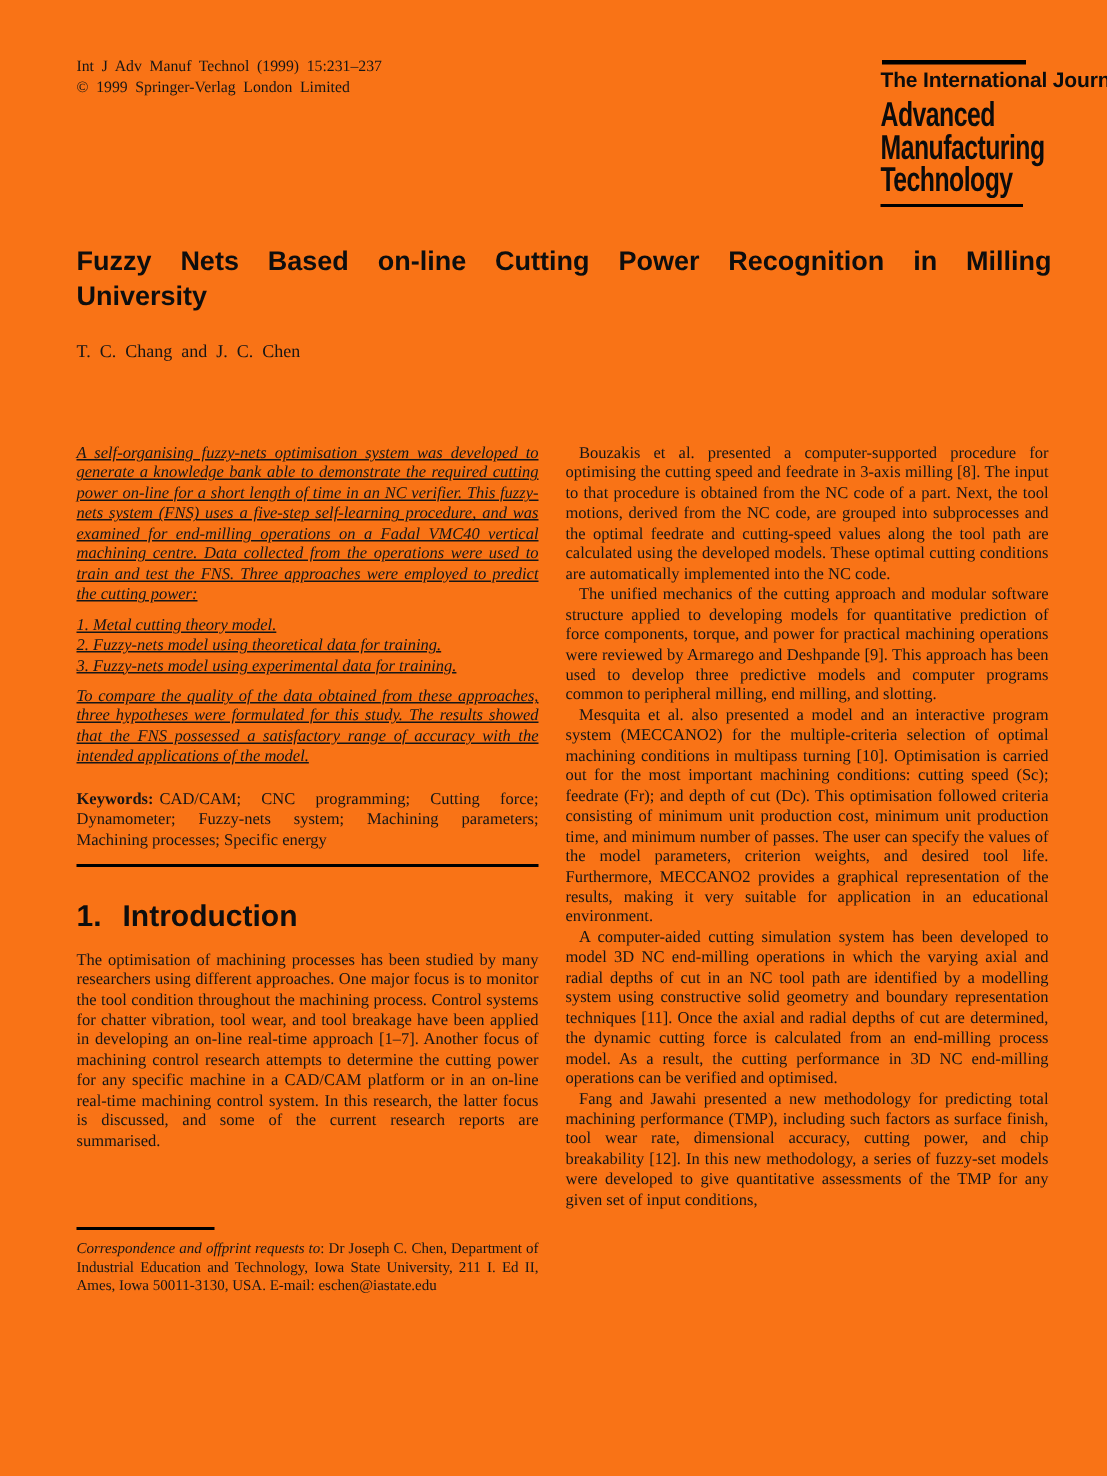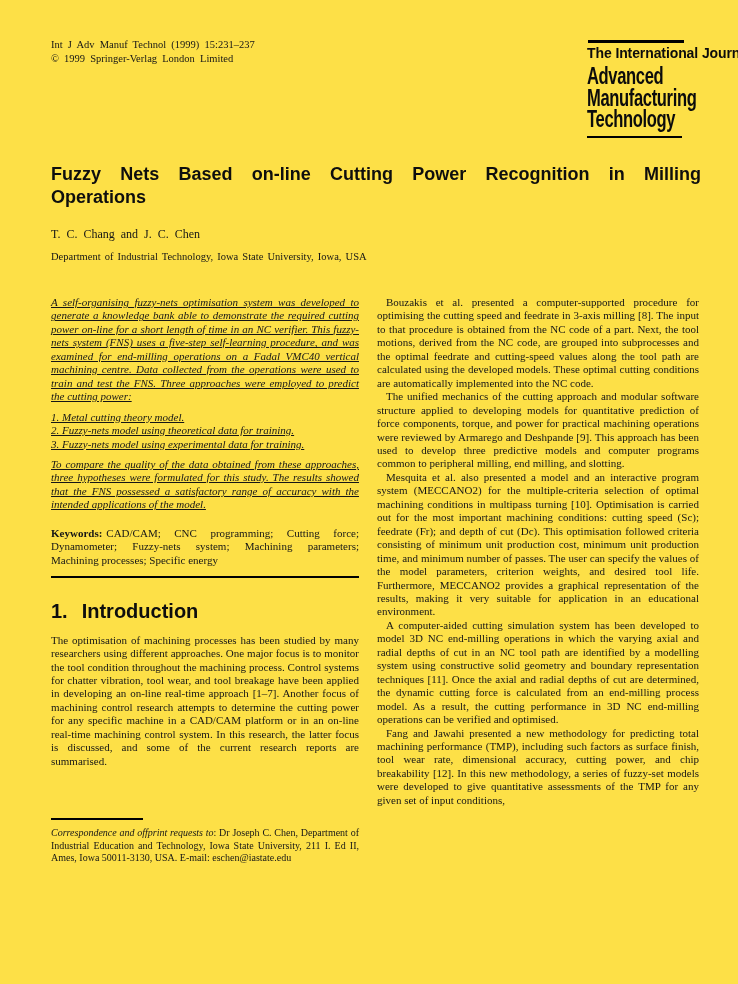--- a/index.html
+++ b/index.html
@@ -1,21 +1,21 @@
 <!DOCTYPE html>
 <html><head>
 <meta charset="utf-8">
 <style>
   html, body { margin: 0; padding: 0; }
   body { background: #e8e8e8; }
   .page {
     position: relative;
     width: 738px;
     height: 984px;
-    background: #fde047;
+    background: #f97316;
     font-family: "Liberation Serif", serif;
     color: #161616;
     overflow: hidden;
   }
 
   
   .cite-block {
     position: absolute;
     left: 51px; top: 38px;
     font-size: 10.5px;
@@ -139,24 +139,23 @@
 
   <div class="logo">
     <div class="logo-bar-top"></div>
     <div class="logo-tagline">The International Journal of</div>
     <div class="logo-big first">Advanced</div>
     <div class="logo-big">Manufacturing</div>
     <div class="logo-big">Technology</div>
     <div class="logo-bar-bottom"></div>
   </div>
 
-  <h1 class="title">Fuzzy Nets Based on-line Cutting Power Recognition in Milling Operations</h1>
+  <h1 class="title">Fuzzy Nets Based on-line Cutting Power Recognition in Milling University</h1>
 
   <div class="authors">T. C. Chang and J. C. Chen</div>
-  <div class="affiliation">Department of Industrial Technology, Iowa State University, Iowa, USA</div>
 
   <section class="col col-left">
     <div class="abstract">
       <p>A self-organising fuzzy-nets optimisation system was developed to generate a knowledge bank able to demonstrate the required cutting power on-line for a short length of time in an NC verifier. This fuzzy-nets system (FNS) uses a five-step self-learning procedure, and was examined for end-milling operations on a Fadal VMC40 vertical machining centre. Data collected from the operations were used to train and test the FNS. Three approaches were employed to predict the cutting power:</p>
       <div class="abs-list">
         <div>1. Metal cutting theory model.</div>
         <div>2. Fuzzy-nets model using theoretical data for training.</div>
         <div>3. Fuzzy-nets model using experimental data for training.</div>
       </div>
       <p class="abs-p2">To compare the quality of the data obtained from these approaches, three hypotheses were formulated for this study. The results showed that the FNS possessed a satisfactory range of accuracy with the intended applications of the model.</p>

